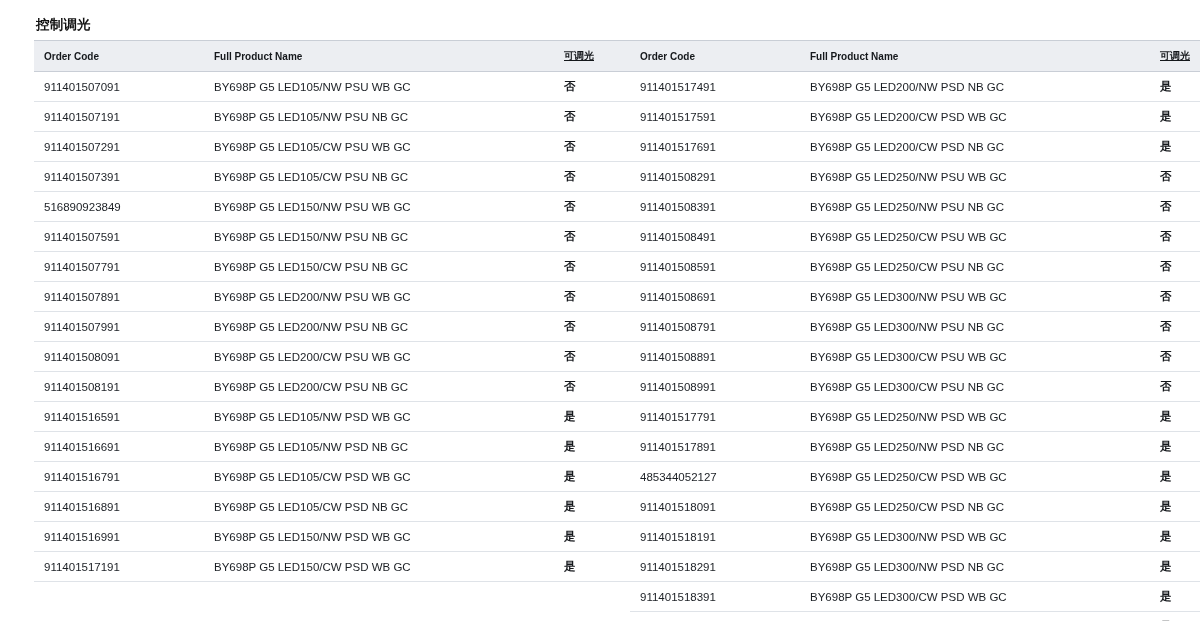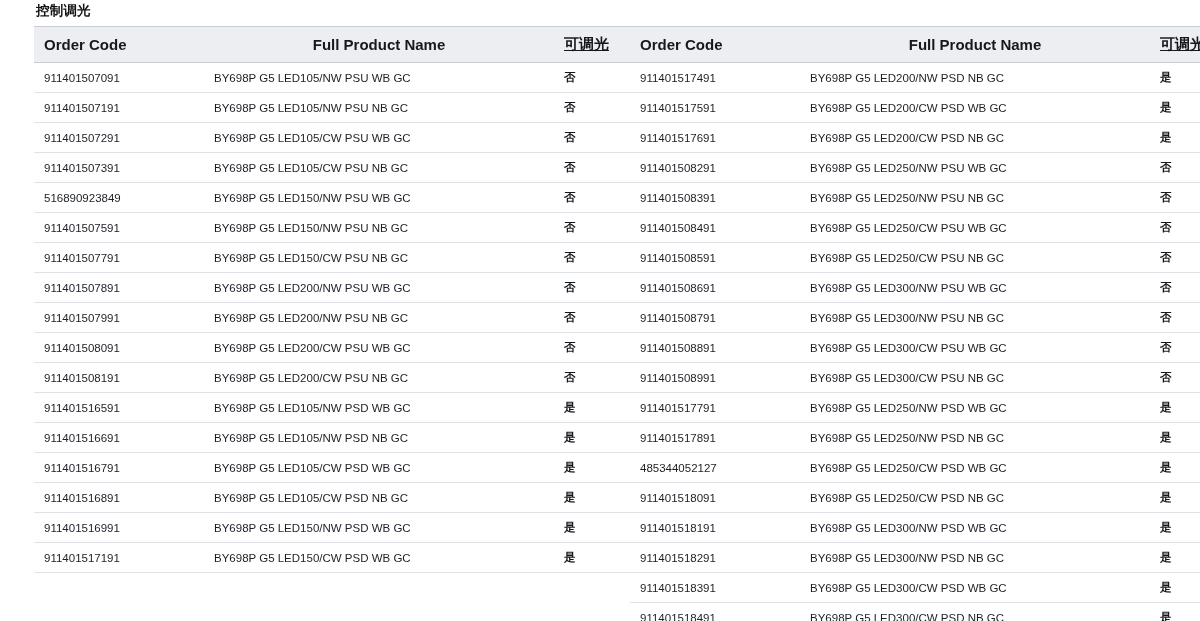--- a/index.html
+++ b/index.html
@@ -12,21 +12,21 @@
     height: 621px;
     font-family: "Liberation Sans", sans-serif;
     color: #1a1a1a;
     overflow: hidden;
   }
   .page {
     position: relative;
     width: 1200px;
     height: 621px;
     box-sizing: border-box;
-    padding: 2px 24px 0 34px;
+    padding: 16px 24px 0 34px;
   }
   .doc-title {
     font-size: 13.5px;
     font-weight: bold;
     color: #111111;
     margin: 0 0 6px 2px;
     letter-spacing: 0.2px;
   }
   .tables {
     display: flex;
@@ -37,31 +37,31 @@
   .table-block {
     width: 566px;
   }
   table {
     border-collapse: collapse;
     width: 100%;
     table-layout: fixed;
   }
   thead th {
     background: #eceef2;
-    font-size: 15px;
+    font-size: 10px;
     font-weight: bold;
     color: #15181c;
     text-align: left;
     padding: 8px 10px 8px 10px;
     border-top: 1px solid #c9ced6;
     border-bottom: 1px solid #c9ced6;
     white-space: nowrap;
   }
   thead th.c-order { width: 150px; }
-  thead th.c-name  { width: 330px; text-align: center; }
+  thead th.c-name  { width: 330px; }
   thead th.c-dim   { width: 86px; text-decoration: underline; }
   tbody td {
     font-size: 11.5px;
     color: #1b1f24;
     padding: 7px 10px 7px 10px;
     border-bottom: 1px solid #dfe3e8;
     white-space: nowrap;
     overflow: hidden;
     text-overflow: ellipsis;
   }

